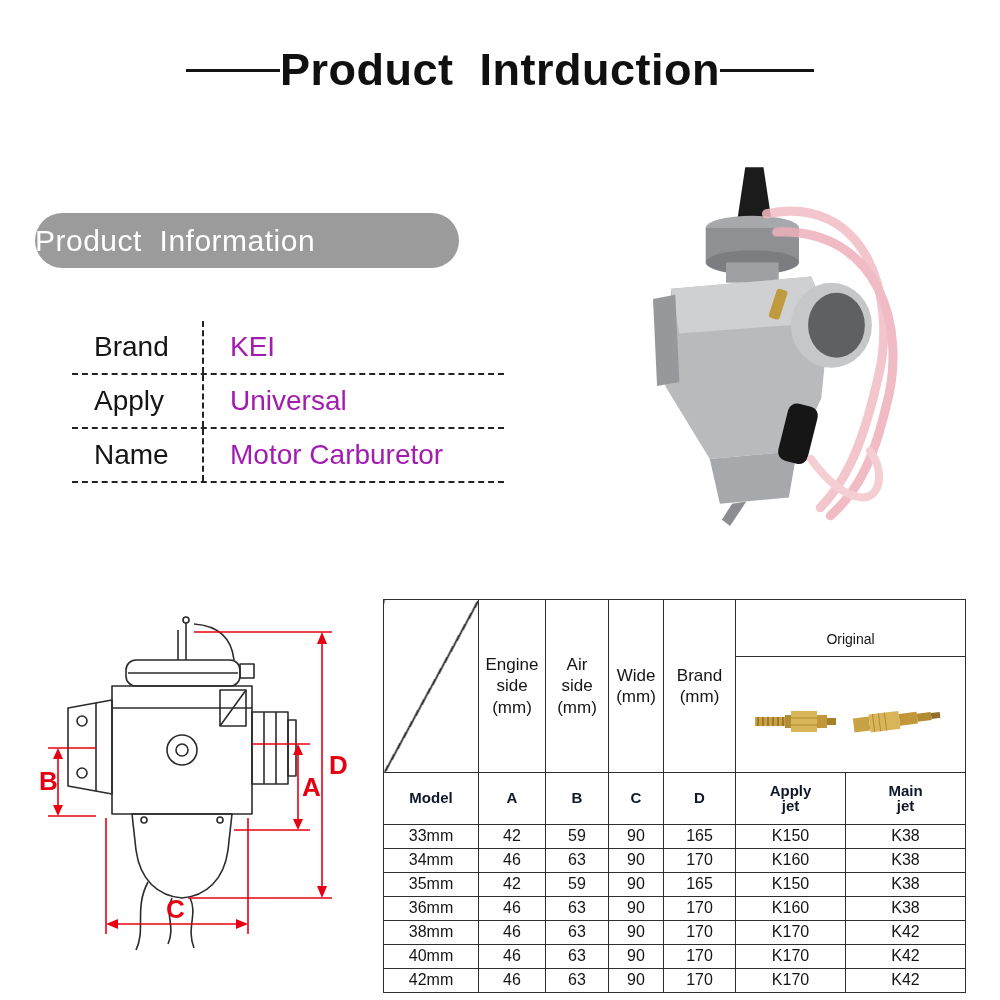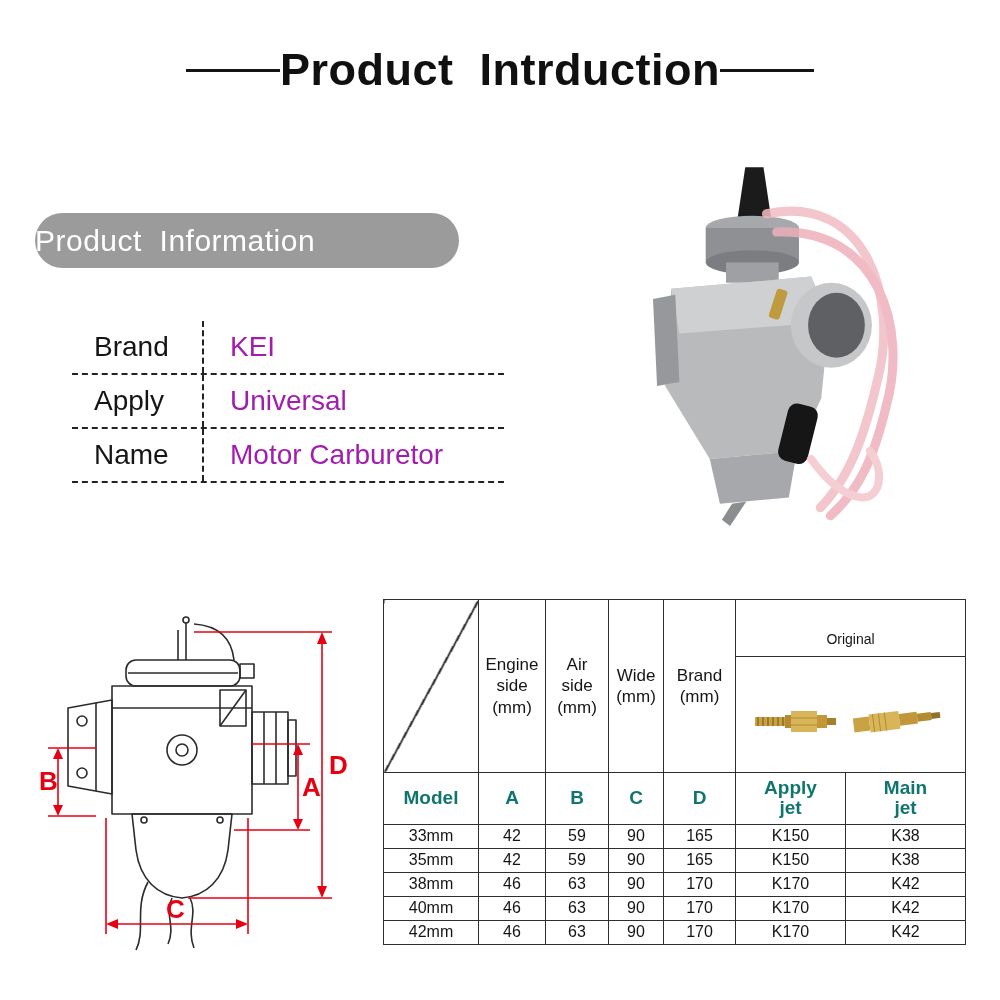--- a/index.html
+++ b/index.html
@@ -18,21 +18,21 @@
   .irow{display:flex;align-items:stretch;height:54px;border-bottom:2px dashed #222}
   .ilabel{width:132px;border-right:2px dashed #222;display:flex;align-items:center;font-size:28px;color:#151515;padding-left:22px}
   .ivalue{flex:1;display:flex;align-items:center;padding-left:26px;font-size:28px;color:#a21caf}
 
   .photo{position:absolute;left:612px;top:155px;width:305px;height:375px}
   .diagram{position:absolute;left:36px;top:608px;width:320px;height:352px}
 
   .spec{position:absolute;left:383px;top:599px;width:582px;border-collapse:collapse;table-layout:fixed}
   .spec td{border:1.5px solid #2e2e2e;text-align:center;vertical-align:middle;color:#151515;overflow:hidden}
   .h1 td{height:110px;font-size:17px;line-height:1.25;white-space:pre-line}
-  .h2 td{height:52px;color:#0f766e;font-size:19px;font-weight:600;white-space:pre-line;line-height:1.05}
+  .h2 td{height:52px;color:#0f172a;font-size:15px;font-weight:600;white-space:pre-line;line-height:1.05}
   .spec tbody td{height:24px;font-size:16px}
   .diag{background:linear-gradient(to bottom right,transparent calc(50% - 1px),#2e2e2e calc(50% - 1px),#2e2e2e calc(50% + 1px),transparent calc(50% + 1px))}
   .orig{padding:0;vertical-align:top}
   .orig-title{height:36px;line-height:36px;border-bottom:1.5px solid #2e2e2e;font-size:14px}
   .orig-jets{height:72px;display:flex;align-items:center;justify-content:center}
 </style>
 </head>
 <body>
 
 <div class="page">
@@ -218,31 +218,49 @@
     <tr>
       <td>33mm</td>
       <td>42</td>
       <td>59</td>
       <td>90</td>
       <td>165</td>
       <td>K150</td>
       <td>K38</td>
     </tr>
 
+    <tr>
+      <td>34mm</td>
+      <td>46</td>
+      <td>63</td>
+      <td>90</td>
+      <td>170</td>
+      <td>K160</td>
+      <td>K38</td>
+    </tr>
 
     <tr>
       <td>35mm</td>
       <td>42</td>
       <td>59</td>
       <td>90</td>
       <td>165</td>
       <td>K150</td>
       <td>K38</td>
     </tr>
 
+    <tr>
+      <td>36mm</td>
+      <td>46</td>
+      <td>63</td>
+      <td>90</td>
+      <td>170</td>
+      <td>K160</td>
+      <td>K38</td>
+    </tr>
 
     <tr>
       <td>38mm</td>
       <td>46</td>
       <td>63</td>
       <td>90</td>
       <td>170</td>
       <td>K170</td>
       <td>K42</td>
     </tr>

